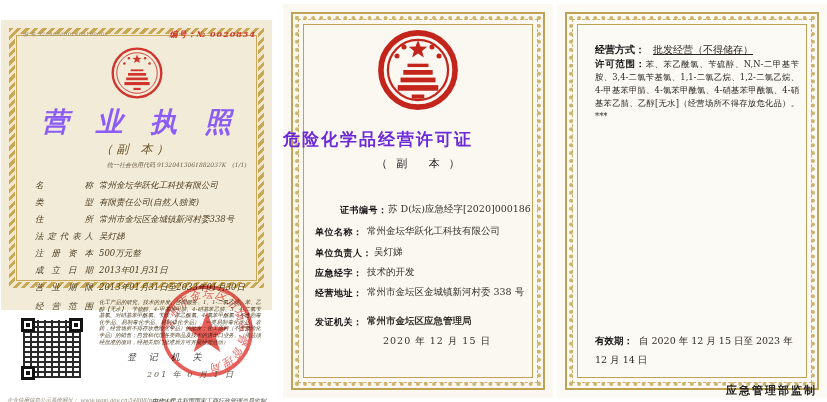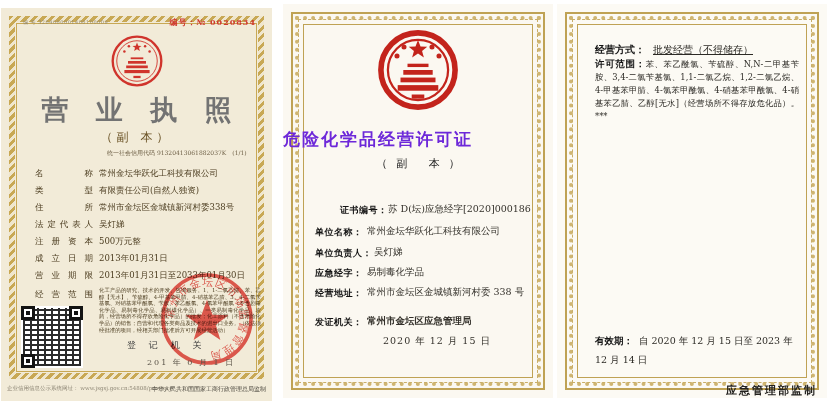--- a/index.html
+++ b/index.html
@@ -1,30 +1,30 @@
 <!DOCTYPE html>
 <html><head>
 <meta charset="utf-8">
 <style>
   html,body{margin:0;padding:0;background:#ffffff;}
   .stage{position:relative;width:827px;height:402px;background:#ffffff;overflow:hidden;
          font-family:"DejaVu Serif","Liberation Serif",serif;}
   .page{position:absolute;}
   .abs{position:absolute;}
   
-  .bl-page{left:1px;top:8px;width:271px;height:393px;background:#f2ebd8;}
+  .bl-page{left:1px;top:20px;width:271px;height:290px;background:#f2ebd8;font-style:italic;}
   .frame-meander{position:absolute;left:8px;right:8px;top:8px;bottom:22px;
      border:6px solid #c8a854;
      border-image:repeating-linear-gradient(135deg,#c8a854 0 3px,#efe6cd 3px 6px) 6;}
   .frame-meander::after{content:"";position:absolute;inset:1px;border:1px solid #c8a854;}
   .bl-serial-small{left:22px;top:11px;font-size:5px;color:#94896f;letter-spacing:.5px;}
   .bl-serial-red{right:16px;top:9px;font-size:8px;font-weight:bold;color:#cf382e;letter-spacing:1px;}
   .bl-emblem{left:50%;top:26px;transform:translateX(-50%);width:54px;height:54px;}
   .bl-title{left:0;top:84px;width:100%;text-align:center;font-size:27px;font-weight:bold;
-            color:#737373;letter-spacing:9px;text-indent:9px;}
+            color:#8b5cf6;letter-spacing:9px;text-indent:9px;}
   .bl-subtitle{left:0;top:121px;width:100%;text-align:center;font-size:12px;color:#6b5326;letter-spacing:4px;}
   .bl-credit{left:106px;top:141px;font-size:6px;color:#6f6147;}
   .bl-label{left:34px;width:58px;font-size:8.5px;color:#4c3d20;text-align:justify;text-align-last:justify;}
   .bl-value{left:98px;right:14px;font-size:8.5px;color:#4c3d20;white-space:nowrap;overflow:hidden;}
   .bl-scope{left:98px;right:11px;top:279px;font-size:5.4px;line-height:6.6px;color:#4c3d20;text-align:justify;}
   .bl-regauth{left:126px;top:331px;font-size:9px;letter-spacing:5px;color:#3d3d3d;}
   .bl-date{left:146px;top:349px;font-size:8px;color:#5a5348;letter-spacing:2px;}
   .bl-footer-left{left:6px;top:377px;font-size:5.5px;color:#8b8473;}
   .bl-footer-right{right:6px;top:377px;font-size:6px;color:#47433a;}
   
@@ -166,21 +166,21 @@
     <div class="abs hz-label" style="left:57px;top:200px">证书编号：</div>
     <div class="abs hz-value" style="left:105px;top:199px">苏 D(坛)应急经字[2020]000186</div>
 
     <div class="abs hz-label" style="left:32px;top:222px">单位名称：</div>
     <div class="abs hz-value" style="left:84px;top:221px">常州金坛华跃化工科技有限公司</div>
 
     <div class="abs hz-label" style="left:32px;top:243px">单位负责人：</div>
     <div class="abs hz-value" style="left:91px;top:242px">吴灯娣</div>
 
     <div class="abs hz-label" style="left:32px;top:263px">应急经字：</div>
-    <div class="abs hz-value" style="left:84px;top:262px">易制毒化学品</div>
+    <div class="abs hz-value" style="left:84px;top:262px">技术的开发</div>
 
     <div class="abs hz-label" style="left:32px;top:283px">经营地址：</div>
     <div class="abs hz-value" style="left:84px;top:282px">常州市金坛区金城镇新河村委 338 号</div>
 
     <div class="abs hz-label" style="left:32px;top:312px">发证机关：</div>
     <div class="abs hz-value" style="left:84px;top:311px;font-weight:bold">常州市金坛区应急管理局</div>
 
     <div class="abs hz-date">2020 年 12 月 15 日</div>
 
     <svg class="seal seal-hz" viewBox="0 0 120 120">

